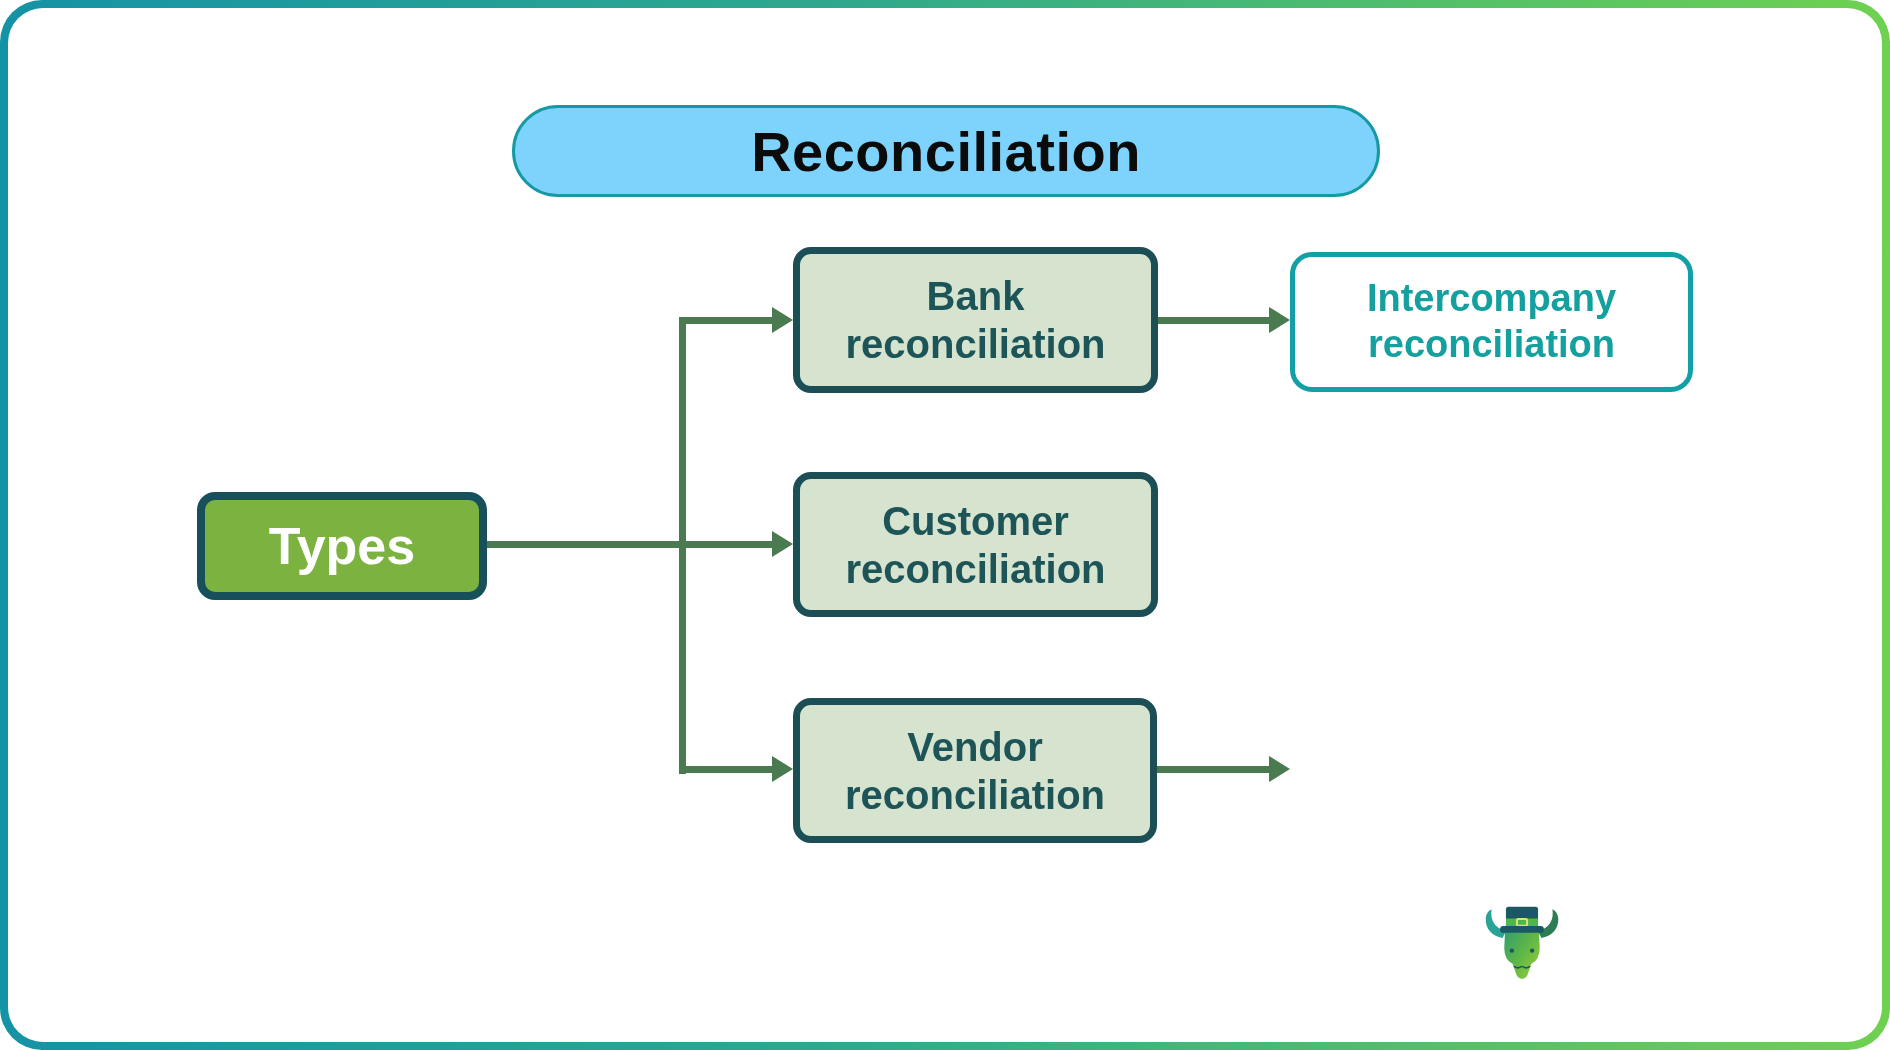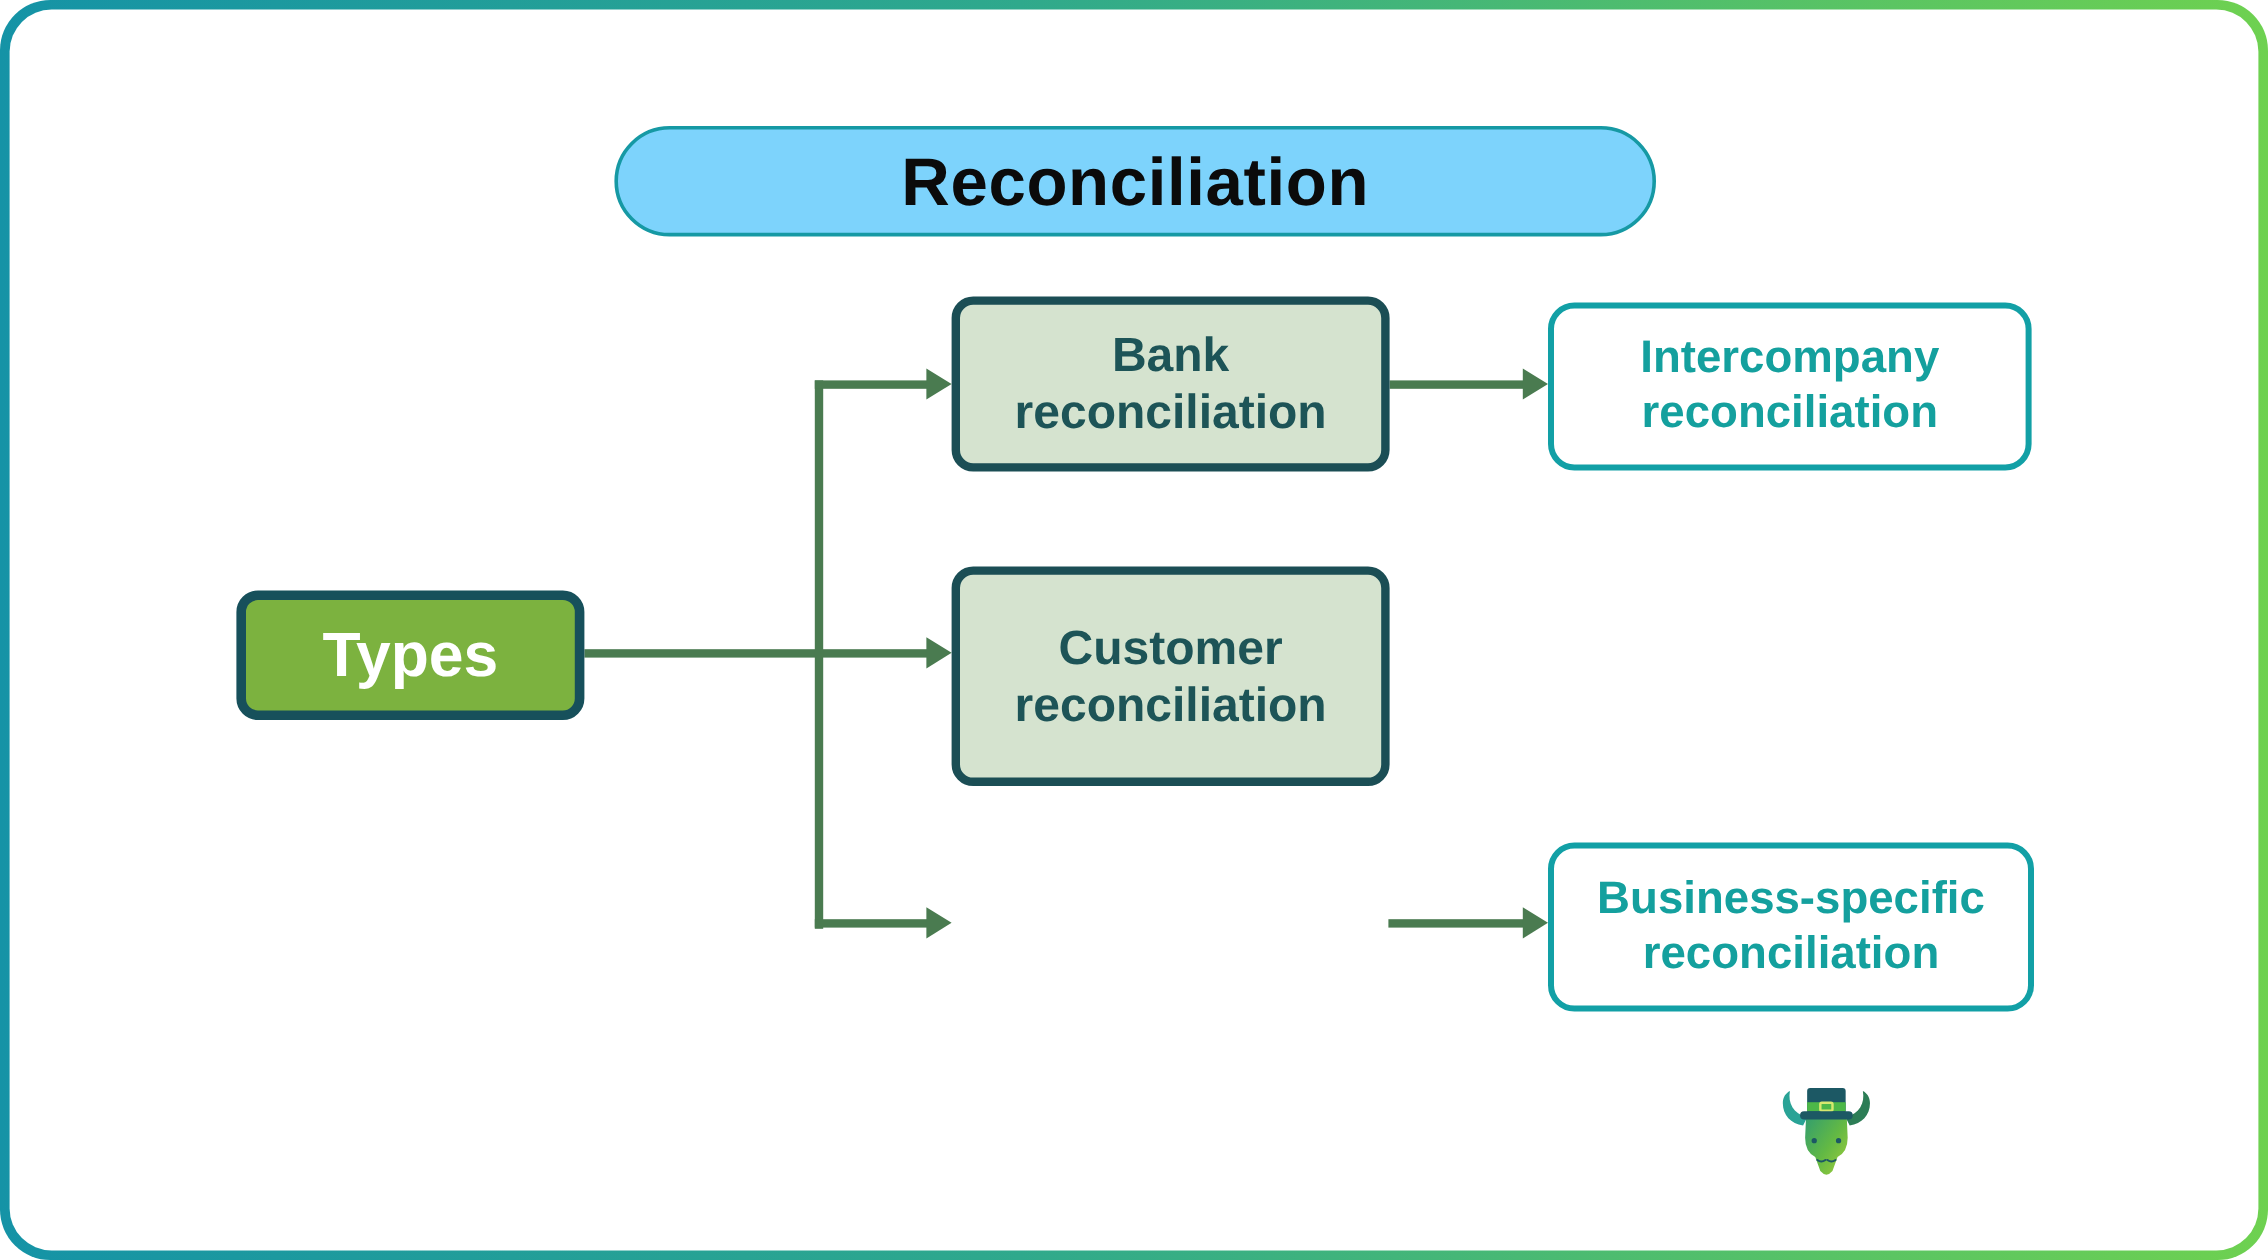--- a/index.html
+++ b/index.html
@@ -53,21 +53,21 @@
     color: #ffffff; font-size: 52px;
   }
   .node-mid {
     background: #D5E3CF;
     border: 7px solid #1B4E55;
     border-radius: 18px;
     color: #1D5457; font-size: 40px;
     padding: 12px 10px;
   }
   .node-bank     { left: 793px; top: 247px; width: 365px; height: 146px; }
-  .node-customer { left: 793px; top: 472px; width: 365px; height: 183px; }
+  .node-customer { left: 793px; top: 472px; width: 365px; height: 145px; }
   .node-vendor   { left: 793px; top: 698px; width: 364px; height: 145px; }
   .node-leaf {
     background: #ffffff;
     border: 5px solid #12A0A6;
     border-radius: 22px;
     color: #14A09E; font-size: 38px;
     padding: 4px 10px;
   }
   .node-intercompany { left: 1290px; top: 252px; width: 403px; height: 140px; }
   .node-business     { left: 1290px; top: 702px; width: 405px; height: 141px; }
@@ -126,26 +126,26 @@
     <div class="node node-root">
       <span>Types</span>
     </div>
 
     <div class="node node-mid node-bank">
       <span>Bank reconciliation</span>
     </div>
     <div class="node node-mid node-customer">
       <span>Customer reconciliation</span>
     </div>
+    <div class="node node-mid node-vendor">
+      <span>Vendor reconciliation</span>
+    </div>
 
     <div class="node node-leaf node-intercompany">
       <span>Intercompany reconciliation</span>
-    </div>
-    <div class="node node-leaf node-business">
-      <span>Business-specific reconciliation</span>
     </div>
 
     <div class="brand">
       <span>
         <svg width="76" height="84" viewBox="0 0 90 96" xmlns="http://www.w3.org/2000/svg">
           <defs>
             <linearGradient id="faceGrad" x1="0" y1="0" x2="1" y2="1">
               <stop offset="0" stop-color="#2E9B72"></stop>
               <stop offset="0.55" stop-color="#63B944"></stop>
               <stop offset="1" stop-color="#A3CE3B"></stop>

